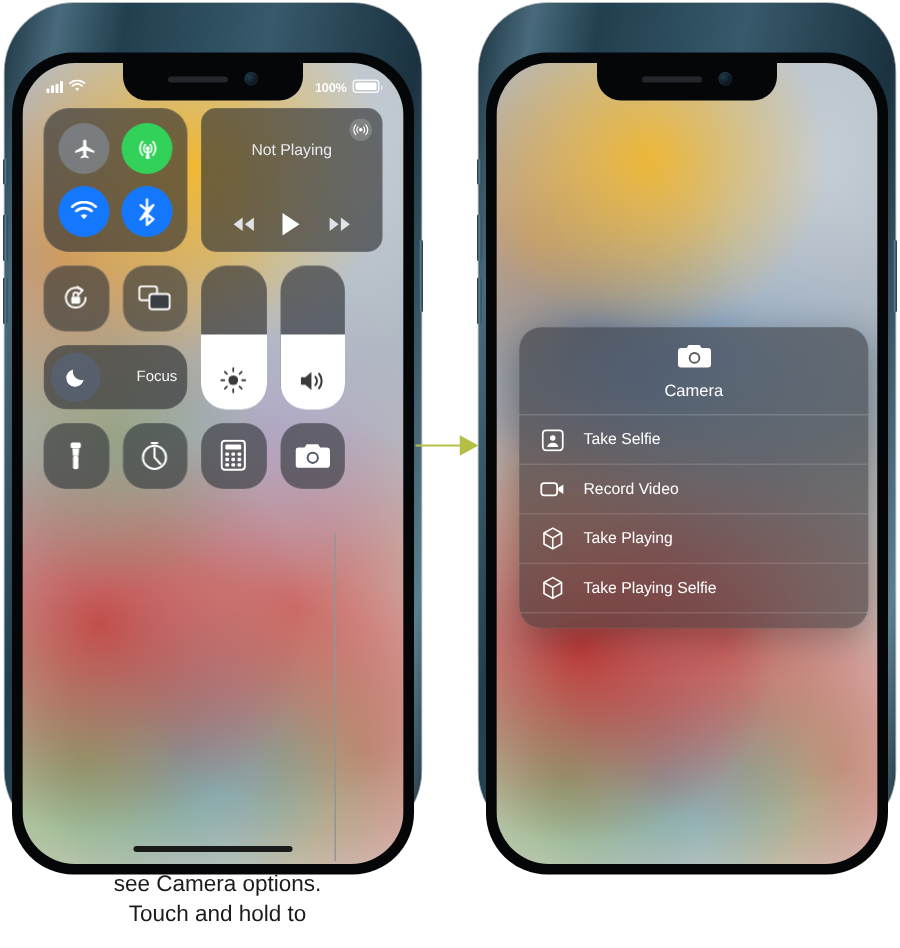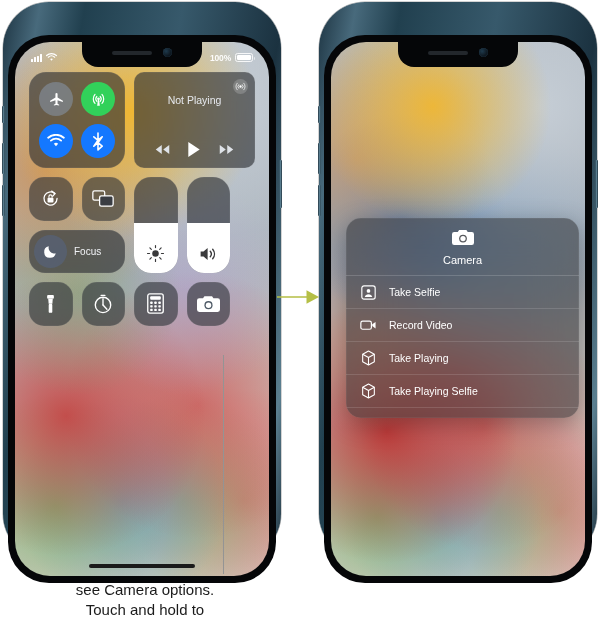--- a/index.html
+++ b/index.html
@@ -148,21 +148,21 @@
 
   .sq { width: 43.5px; height: 43.5px; border-radius: 15px;
         background: rgba(40,44,50,.58); backdrop-filter: blur(12px);
         -webkit-backdrop-filter: blur(12px);
         display:flex; align-items:center; justify-content:center;
         box-shadow: inset 0 0 0 .5px rgba(255,255,255,.09); }
 
   .focus-pill { width: 96px; height: 43.5px; border-radius: 16px;
                 background: rgba(40,44,50,.62); backdrop-filter: blur(12px);
                 -webkit-backdrop-filter: blur(12px);
-                display:flex; align-items:center; gap: 7px; padding-left: 5px;
+                display:flex; align-items:center; gap: 24px; padding-left: 5px;
                 box-shadow: inset 0 0 0 .5px rgba(255,255,255,.09); }
   .focus-circle { width: 33px; height: 33px; border-radius: 50%;
                   background: rgba(86,98,120,.72); display:flex;
                   align-items:center; justify-content:center; }
   .focus-label { color: #f0f2f5; font-size: 10px; }
 
   .slider { width: 43.5px; height: 96px; border-radius: 17px; overflow: hidden;
             background: rgba(40,44,50,.62); backdrop-filter: blur(12px);
             -webkit-backdrop-filter: blur(12px); position: relative;
             box-shadow: inset 0 0 0 .5px rgba(255,255,255,.09); }

